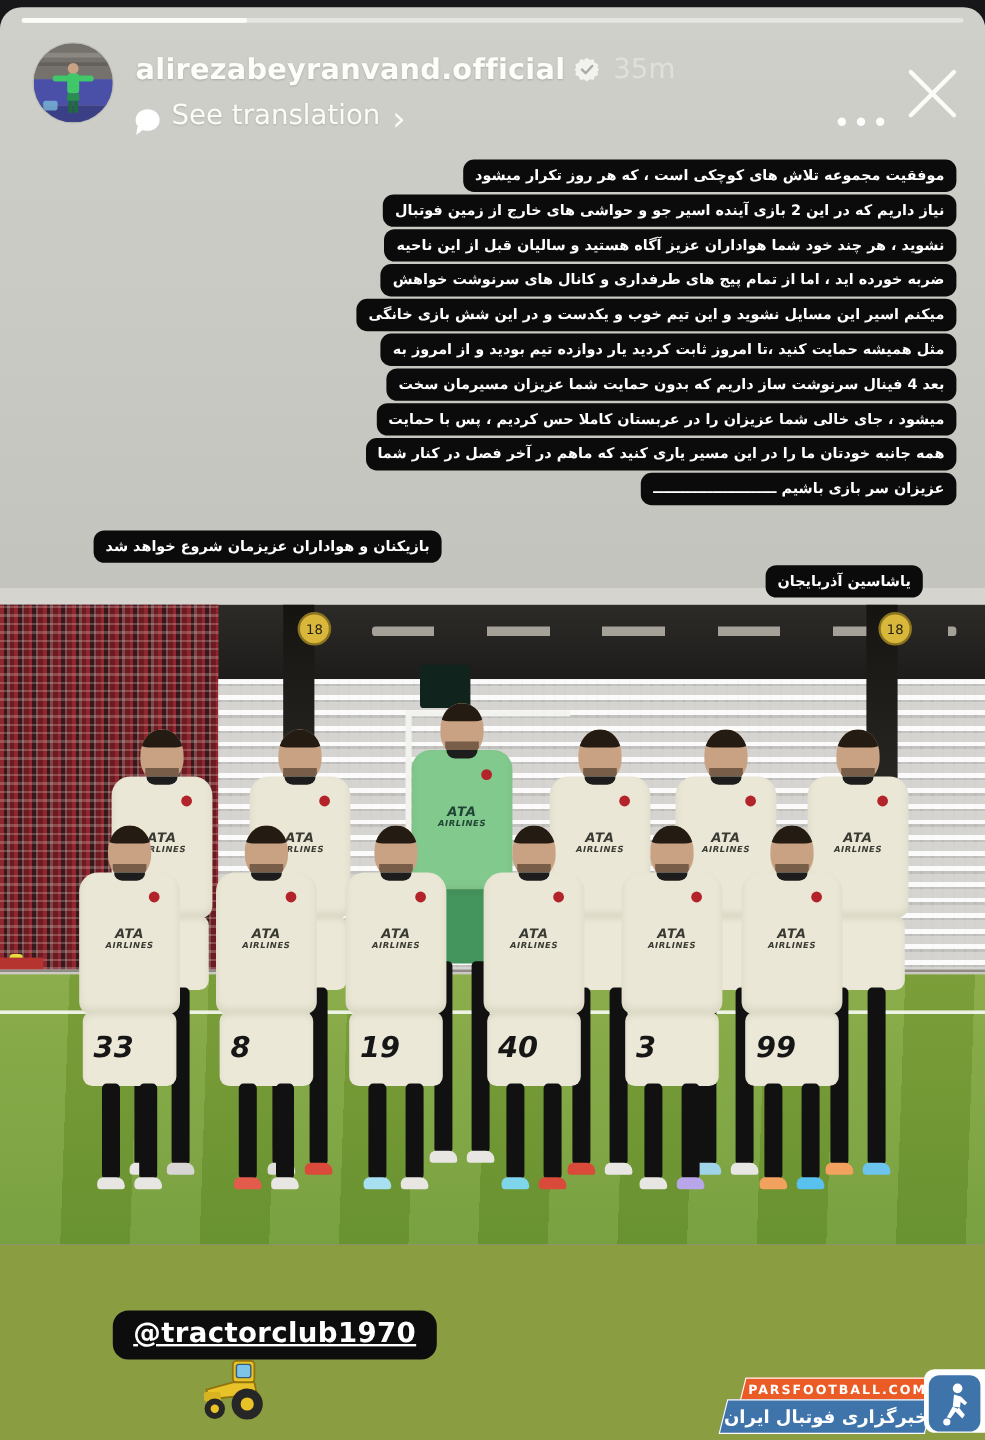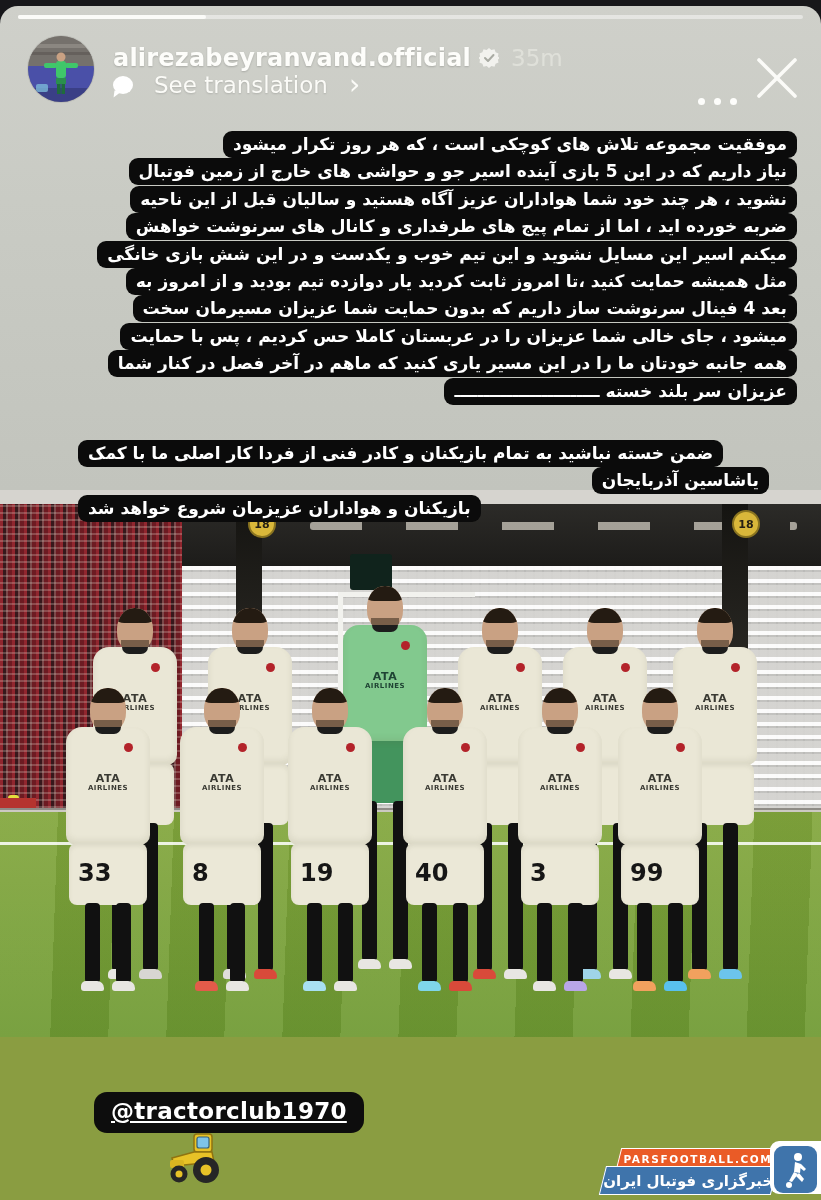--- a/index.html
+++ b/index.html
@@ -14,38 +14,38 @@
 
   
   .progress{position:absolute;top:15px;left:18px;right:18px;height:4px;border-radius:2px;
     background:rgba(255,255,255,.45);z-index:8;}
   .progress .fill{position:absolute;left:0;top:0;bottom:0;width:24%;border-radius:2px;background:#fbfbf8;}
   .avatar{position:absolute;left:28px;top:36px;width:66px;height:66px;border-radius:50%;overflow:hidden;z-index:8;
     box-shadow:0 0 0 1px rgba(0,0,0,.08);}
   .uname-row{position:absolute;left:113px;top:44px;z-index:8;display:flex;align-items:center;gap:8px;}
   .uname{color:#fdfdfa;font-size:24px;font-weight:600;text-shadow:0 1px 2px rgba(0,0,0,.18);letter-spacing:.2px;}
   .tstamp{color:#e3e4dd;font-size:23px;font-weight:400;opacity:.85;margin-left:4px;}
-  .trans-row{position:absolute;left:113px;top:72px;z-index:8;display:flex;align-items:center;gap:21px;}
+  .trans-row{position:absolute;left:113px;top:83px;z-index:8;display:flex;align-items:flex-end;gap:10px;}
   .bubble{width:20px;height:18px;background:#fff;border-radius:50%;position:relative;}
   .bubble:after{content:"";position:absolute;left:1px;bottom:-4px;width:0;height:0;
     border-left:7px solid #fff;border-bottom:7px solid transparent;transform:rotate(8deg);}
   .trans-label{color:#fbfbf7;font-size:23px;font-weight:400;text-shadow:0 1px 2px rgba(0,0,0,.15);}
   .chev{color:#fbfbf7;font-size:28px;line-height:20px;font-weight:400;}
   .menu-dots{position:absolute;right:84px;top:98px;display:flex;gap:9px;z-index:8;cursor:pointer;}
   .menu-dots i{width:7px;height:7px;border-radius:50%;background:#fdfdfb;display:block;}
   .close-x{position:absolute;right:18px;top:52px;width:52px;height:52px;z-index:8;cursor:pointer;}
 
   
   .tblock{position:absolute;left:34px;right:24px;direction:rtl;z-index:6;}
   .tb1{top:131px;}
   .tb2{top:440px;}
   .tline{text-align:right;line-height:27.4px;white-space:nowrap;}
   .tline.align-left{text-align:left;padding-left:44px;}
   .tline.indent-right{padding-right:28px;}
-  .chip{display:inline-block;background:#0b0b0b;color:#fff;font-weight:700;font-size:17px;
+  .chip{display:inline-block;background:#0b0b0b;color:#fff;font-weight:700;font-size:12px;
     line-height:24px;padding:1px 10px 2px;border-radius:9px;letter-spacing:0;}
 
   
   .photo{position:absolute;top:490px;left:0;width:821px;height:547px;overflow:hidden;background:#d8d7d3;z-index:1;}
   .skylight{position:absolute;top:0;left:0;right:0;height:14px;background:#d6d4cf;}
   .roof{position:absolute;top:14px;left:0;right:0;height:62px;background:linear-gradient(#2c2b28,#1d1c1a);}
   .roof .slits{position:absolute;top:18px;left:310px;right:24px;height:8px;opacity:.75;border-radius:3px;
     background:repeating-linear-gradient(90deg,#cfcabf 0 52px,transparent 52px 96px);}
   .crowd{position:absolute;left:0;top:14px;width:182px;height:318px;background:#5f2127;
     background-image:
@@ -54,33 +54,33 @@
   .steward{position:absolute;left:8px;bottom:10px;width:11px;height:17px;background:#e4df3e;border-radius:3px;}
   .seats{position:absolute;left:182px;top:76px;right:0;height:246px;background:#dcdbd8;
     background-image:
       repeating-linear-gradient(180deg,rgba(255,255,255,.9) 0 4px,rgba(148,148,146,.35) 4px 6px,rgba(212,211,208,.85) 6px 13px),
       repeating-linear-gradient(90deg,rgba(120,120,118,.12) 0 2px,transparent 2px 9px);}
   .barrier{position:absolute;left:0;top:318px;width:100%;height:15px;background:#ccc9c3;border-top:2px solid #8f8c86;}
   .adstrip{position:absolute;left:0;top:308px;width:36px;height:12px;background:#b5342f;}
   .pillar{position:absolute;top:14px;width:26px;height:308px;background:linear-gradient(180deg,#151411,#3b3933);}
   .pillar.p1{left:236px;} .pillar.p2{left:722px;}
   .badge18{position:absolute;top:20px;width:24px;height:24px;border-radius:50%;background:#d9b73a;border:2px solid #8a7420;
-    color:#262014;font-size:11px;font-weight:700;display:flex;align-items:center;justify-content:center;z-index:2;}
+    color:#262014;font-size:11px;font-weight:400;display:flex;align-items:center;justify-content:center;z-index:2;}
   .badge18.b1{left:248px;} .badge18.b2{left:732px;}
   .scoreboard{position:absolute;left:350px;top:64px;width:42px;height:36px;background:#10231c;border-radius:3px;}
   .goalframe{position:absolute;left:338px;top:102px;width:132px;height:128px;
     border-left:5px solid #f2f2ee;border-top:5px solid #f2f2ee;}
   .pitch{position:absolute;left:0;top:322px;right:0;bottom:0;
     background:linear-gradient(180deg,#83a73d,#6f9a33);}
   .pitch .stripes{position:absolute;inset:0;
     background:repeating-linear-gradient(92deg,rgba(255,255,255,.07) 0 58px,rgba(20,40,10,.07) 58px 116px);}
   .pitchline{position:absolute;left:0;right:0;top:30px;height:3px;background:rgba(255,255,255,.85);}
 
   
-  .pl{position:absolute;width:90px;z-index:3;}
+  .pl{position:absolute;width:90px;z-index:3;font-style:italic;}
   .pl.back{top:118px;--lh:148px;z-index:2;}
   .pl.front{top:198px;--lh:80px;z-index:3;}
   .pl.gk{top:96px;--lh:160px;}
   .head{width:36px;height:44px;margin:0 auto;background:#c9a183;border-radius:48% 48% 44% 44%;position:relative;overflow:hidden;}
   .head:before{content:"";position:absolute;top:0;left:0;right:0;height:15px;background:#241b12;border-radius:48% 48% 20% 20%;}
   .head:after{content:"";position:absolute;bottom:0;left:4px;right:4px;height:12px;background:rgba(40,28,16,.5);border-radius:0 0 45% 45%;}
   .torso{position:relative;width:84px;height:118px;margin:-5px auto 0;background:#eae7d6;border-radius:16px 16px 10px 10px;
     box-shadow:inset 0 -4px 6px rgba(90,90,60,.12);}
   .torso:before{content:"";position:absolute;top:16px;right:17px;width:9px;height:9px;border-radius:50%;background:#b3232a;}
   .torso:after{content:"";position:absolute;top:0;left:50%;transform:translateX(-50%);width:26px;height:7px;background:#1d1d1d;border-radius:0 0 9px 9px;}
@@ -285,34 +285,33 @@
         </div>
       <div class="legs">
           <span class="leg" style="--bc:#f2a15e"></span>
           <span class="leg" style="--bc:#59c1ee"></span>
         </div>
     </div>
   </div>
 
   <div class="tblock tb1">
     <div class="tline"><span class="chip">موفقیت مجموعه تلاش های کوچکی است ، که هر روز تکرار میشود</span></div>
-    <div class="tline"><span class="chip">نیاز داریم که در این 5 بازی آینده اسیر جو و حواشی های خارج از زمین فوتبال</span></div>
+    <div class="tline"><span class="chip">نیاز داریم که در این 2 بازی آینده اسیر جو و حواشی های خارج از زمین فوتبال</span></div>
     <div class="tline"><span class="chip">نشوید ، هر چند خود شما هواداران عزیز آگاه هستید و سالیان قبل از این ناحیه</span></div>
     <div class="tline"><span class="chip">ضربه خورده اید ، اما از تمام پیج های طرفداری و کانال های سرنوشت خواهش</span></div>
     <div class="tline"><span class="chip">میکنم اسیر این مسایل نشوید و این تیم خوب و یکدست و در این شش بازی خانگی</span></div>
     <div class="tline"><span class="chip">مثل همیشه حمایت کنید ،تا امروز ثابت کردید یار دوازده تیم بودید و از امروز به</span></div>
     <div class="tline"><span class="chip">بعد 4 فینال سرنوشت ساز داریم که بدون حمایت شما عزیزان مسیرمان سخت</span></div>
     <div class="tline"><span class="chip">میشود ، جای خالی شما عزیزان را در عربستان کاملا حس کردیم ، پس با حمایت</span></div>
     <div class="tline"><span class="chip">همه جانبه خودتان ما را در این مسیر یاری کنید که ماهم در آخر فصل در کنار شما</span></div>
-    <div class="tline"><span class="chip">عزیزان سر بلند خسته ـــــــــــــــــــــــــ</span></div>
+    <div class="tline"><span class="chip">عزیزان سر بازی باشیم ـــــــــــــــــــــــــ</span></div>
   </div>
   <div class="tblock tb2">
-    <div class="tline align-left"><span class="chip">ضمن خسته نباشید به تمام بازیکنان و کادر فنی از فردا کار اصلی ما با کمک</span></div>
+    <div class="tline align-left"><span class="chip">بازیکنان و هواداران عزیزمان شروع خواهد شد</span></div>
     <div class="tline indent-right"><span class="chip">یاشاسین آذربایجان</span></div>
-    <div class="tline align-left"><span class="chip">بازیکنان و هواداران عزیزمان شروع خواهد شد</span></div>
   </div>
 
   <div class="progress">
       <div class="fill"></div>
     </div>
 
   <div class="avatar">
     <svg width="66" height="66" viewBox="0 0 66 66">
       <rect width="66" height="66" fill="#8e8a84"></rect>
       <rect width="66" height="30" fill="#75716c"></rect>

